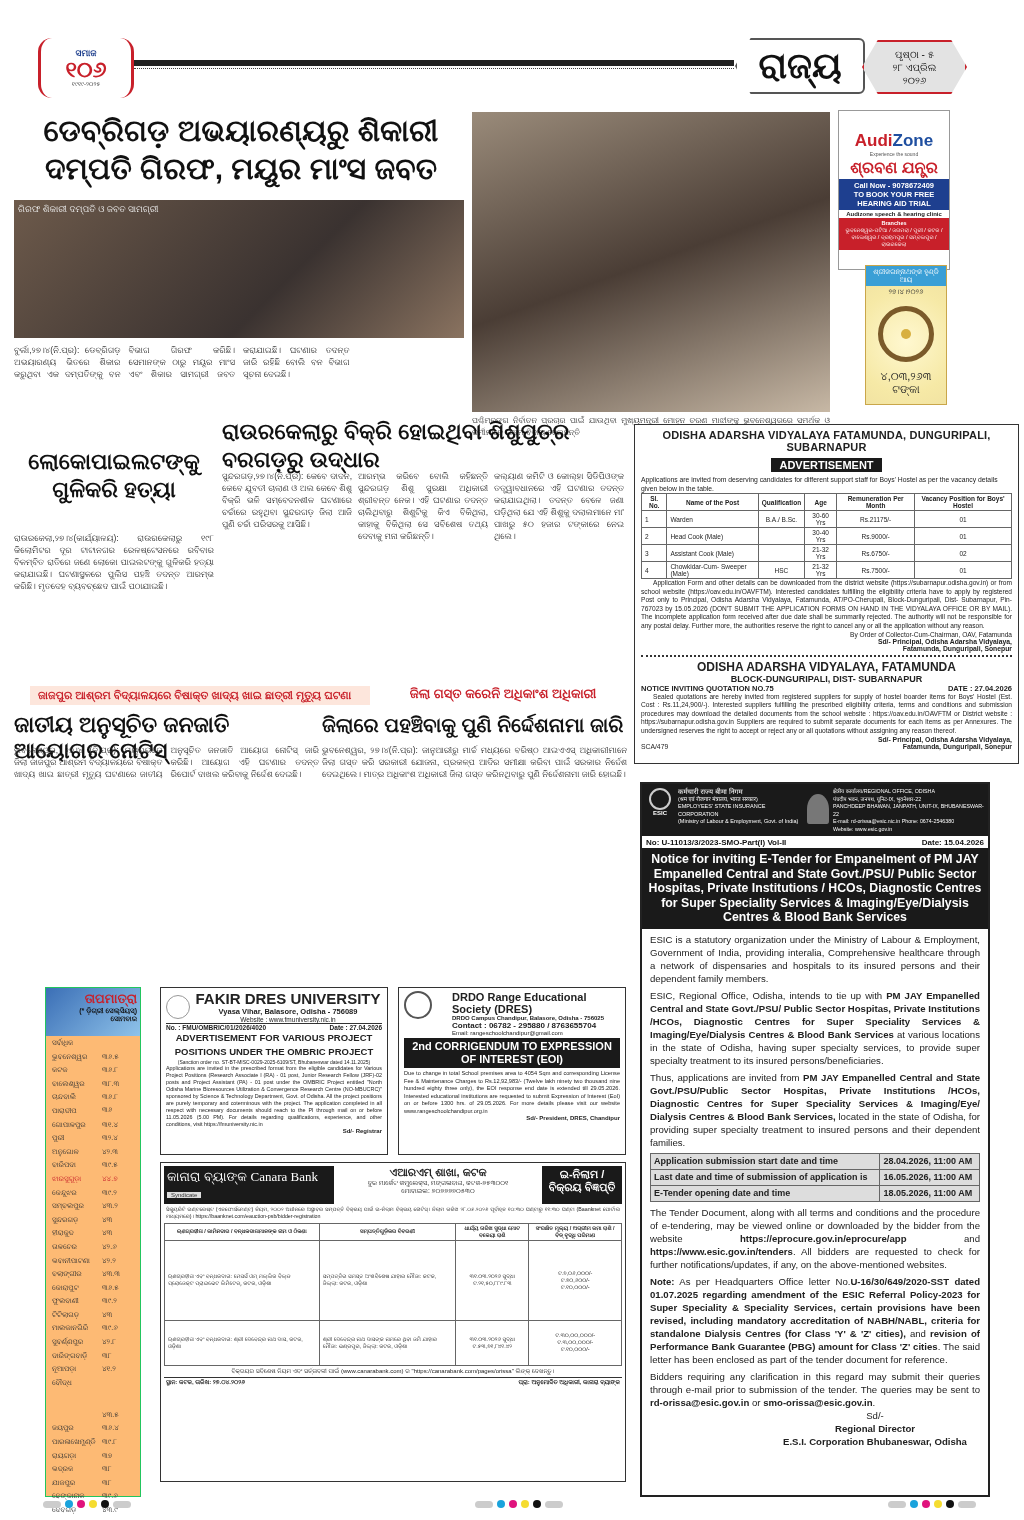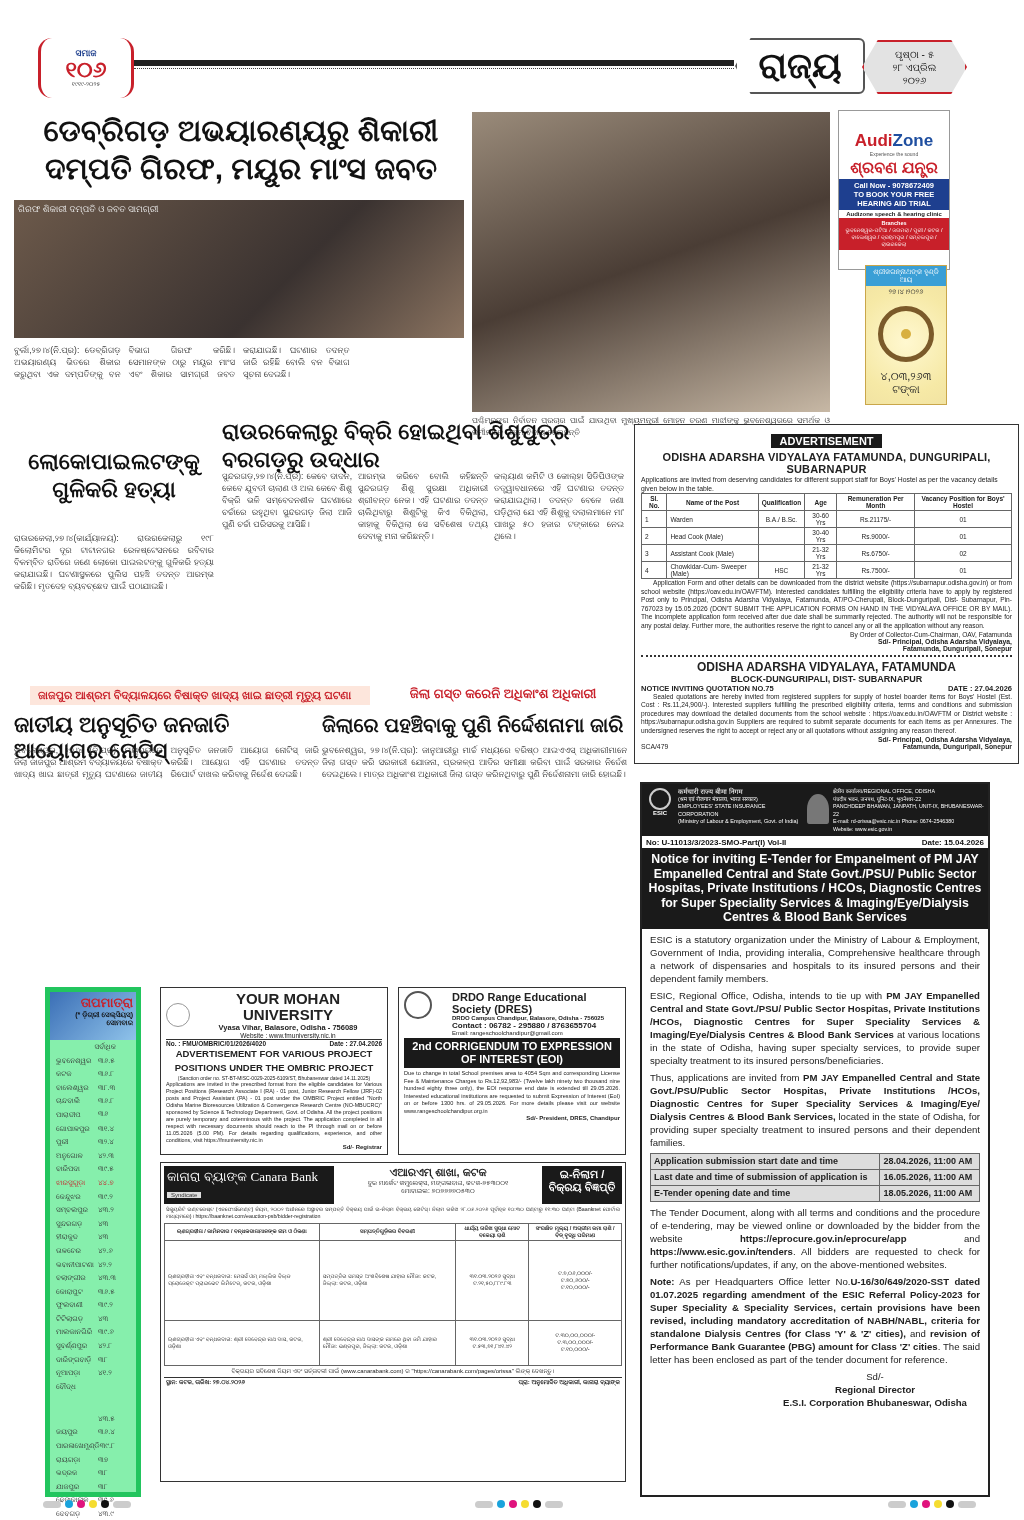--- a/index.html
+++ b/index.html
@@ -34,21 +34,21 @@
 .hdl{font-weight:bold;color:#111}
 .box{border:1px solid #333;background:#fff}
 .tbl{border-collapse:collapse;width:100%;font-size:6.5px}
 .tbl td,.tbl th{border:1px solid #666;padding:1px 3px;text-align:center}
 .tbl th{font-weight:bold}
 .tbl td.l{text-align:left}
 .esic-hdr{background:#1a1a1a;color:#fff}
 .esic-title{background:#1a1a1a;color:#fff;font-weight:bold;font-size:12.3px;line-height:14.5px;text-align:center;padding:4px}
 .esic-body{font-size:9.6px;line-height:13px;text-align:justify;padding:4px 8px;color:#222}
 .dates td{border:1px solid #666;background:#ddd;font-weight:bold;font-size:9px;padding:1px 3px}
-.temp-box{left:45px;top:987px;width:96px;height:510px;background:#86efac;border:5px solid #22c55e}
+.temp-box{left:45px;top:987px;width:96px;height:510px;background:#fdba74;border:1px solid #22c55e}
 .temp-hdr{background:linear-gradient(135deg,#3b6fb6,#8fc3ea);height:48px;text-align:right;padding:3px;font-size:9px;color:#c8202a;font-weight:bold}
 .temp-row{display:flex;justify-content:space-between;font-size:7.2px;line-height:13.6px;padding:0 6px;color:#333}
 .temp-row.hot{color:#c8202a}
 .dots{display:flex;gap:4px;align-items:center}
 .dots span{width:8px;height:8px;border-radius:50%}
 .dots .g{width:18px;height:7px;border-radius:4px;background:#ccc}
 .redbar{background:#fde6dc;color:#c8202a;font-size:12px;font-weight:bold;padding:3px 8px}
 .dark{background:#1a1a1a;color:#fff}
 </style>
 </head>
@@ -109,22 +109,22 @@
 <div class="abs redbar" style="left:30px;top:686px;width:340px;font-size:11px">ଜାଜପୁର ଆଶ୍ରମ ବିଦ୍ୟାଳୟରେ ବିଷାକ୍ତ ଖାଦ୍ୟ ଖାଇ ଛାତ୍ରୀ ମୃତ୍ୟୁ ଘଟଣା</div>
 <div class="abs" style="left:378px;top:686px;width:250px;font-size:13px;color:#c8202a;font-weight:bold;text-align:center">ଜିଲା ଗସ୍ତ କରେନି ଅଧିକାଂଶ ଅଧିକାରୀ</div>
 
 <div class="abs hdl" style="left:14px;top:712px;width:310px;font-size:22px;line-height:26px">ଜାତୀୟ ଅନୁସୂଚିତ ଜନଜାତି ଆୟୋଗର ନୋଟିସ୍</div>
 <div class="abs col-text" style="left:14px;top:744px;width:305px;height:200px;column-count:2;column-gap:8px;overflow:hidden">ଭୁବନେଶ୍ୱର, ୨୭।୪ (ନି.ପ୍ର): ମୟୂରଭଞ୍ଜ ଜିଲା ଜାଜପୁର ଆଶ୍ରମ ବିଦ୍ୟାଳୟରେ ବିଷାକ୍ତ ଖାଦ୍ୟ ଖାଇ ଛାତ୍ରୀ ମୃତ୍ୟୁ ଘଟଣାରେ ଜାତୀୟ ଅନୁସୂଚିତ ଜନଜାତି ଆୟୋଗ ନୋଟିସ୍ ଜାରି କରିଛି। ଆୟୋଗ ଏହି ଘଟଣାର ତଦନ୍ତ ରିପୋର୍ଟ ଦାଖଲ କରିବାକୁ ନିର୍ଦ୍ଦେଶ ଦେଇଛି।</div>
 
 <div class="abs hdl" style="left:322px;top:712px;width:308px;font-size:20px;line-height:26px">ଜିଲାରେ ପହଞ୍ଚିବାକୁ ପୁଣି ନିର୍ଦ୍ଦେଶନାମା ଜାରି</div>
 <div class="abs col-text" style="left:322px;top:744px;width:305px;height:200px;overflow:hidden">ଭୁବନେଶ୍ୱର, ୨୭।୪(ନି.ପ୍ର): ଜାନୁଆରୀରୁ ମାର୍ଚ୍ଚ ମଧ୍ୟରେ ବରିଷ୍ଠ ଆଇଏଏସ୍ ଅଧିକାରୀମାନେ ଜିଲା ଗସ୍ତ କରି ସରକାରୀ ଯୋଜନା, ପ୍ରକଳ୍ପ ଆଦିର ସମୀକ୍ଷା କରିବା ପାଇଁ ସରକାର ନିର୍ଦ୍ଦେଶ ଦେଇଥିଲେ। ମାତ୍ର ଅଧିକାଂଶ ଅଧିକାରୀ ଜିଲା ଗସ୍ତ କରିନଥିବାରୁ ପୁଣି ନିର୍ଦ୍ଦେଶନାମା ଜାରି ହୋଇଛି।</div>
 
 <div class="abs box" style="left:634px;top:424px;width:385px;height:340px;padding:4px 6px">
+  <div style="font-weight:bold;font-size:11px;text-align:center;letter-spacing:0.2px">ODISHA ADARSHA VIDYALAYA FATAMUNDA, DUNGURIPALI, SUBARNAPUR</div>
   <div style="text-align:center;margin:2px 0"><span class="dark" style="font-weight:bold;font-size:11px;padding:1px 8px">ADVERTISEMENT</span></div>
-  <div style="font-weight:bold;font-size:11px;text-align:center;letter-spacing:0.2px">ODISHA ADARSHA VIDYALAYA FATAMUNDA, DUNGURIPALI, SUBARNAPUR</div>
   <div style="font-size:6.8px;line-height:9px">Applications are invited from deserving candidates for different support staff for Boys' Hostel as per the vacancy details given below in the table.</div>
   <table class="tbl">
     <thead>
         <tr>
       <th>Sl. No.</th>
       <th>Name of the Post</th>
       <th>Qualification</th>
       <th>Age</th>
       <th>Remuneration Per Month</th>
       <th>Vacancy Position for Boys' Hostel</th>
@@ -225,35 +225,36 @@
             <td style="white-space:nowrap">16.05.2026, 11:00 AM</td>
           </tr>
       <tr>
             <td>E-Tender opening date and time</td>
             <td style="white-space:nowrap">18.05.2026, 11:00 AM</td>
           </tr>
     </tbody>
       </table>
     <p style="margin-bottom:4px"><span>The Tender Document, along with all terms and conditions and the procedure of e-tendering, may be viewed online or downloaded by the bidder from the website </span><b>https://eprocure.gov.in/eprocure/app</b><span> and </span><b>https://www.esic.gov.in/tenders</b><span>. All bidders are requested to check for further notifications/updates, if any, on the above-mentioned websites.</span></p>
     <p style="margin-bottom:4px"><b>Note:</b><span> As per Headquarters Office letter No.</span><b>U-16/30/649/2020-SST dated 01.07.2025 regarding amendment of the ESIC Referral Policy-2023 for Super Speciality &amp; Speciality Services, certain provisions have been revised, including mandatory accreditation of NABH/NABL, criteria for standalone Dialysis Centres (for Class 'Y' &amp; 'Z' cities),</b><span> and </span><b>revision of Performance Bank Guarantee (PBG) amount for Class 'Z' cities</b><span>. The said letter has been enclosed as part of the tender document for reference.</span></p>
+    <p><span>Bidders requiring any clarification in this regard may submit their queries through e-mail prior to submission of the tender. The queries may be sent to </span><b>rd-orissa@esic.gov.in</b><span> or </span><b>smo-orissa@esic.gov.in</b>.</p>
     <div style="text-align:center;margin-left:120px">
       <div>Sd/-</div>
       <div style="font-weight:bold">Regional Director</div>
       <div style="font-weight:bold">E.S.I. Corporation Bhubaneswar, Odisha</div>
     </div>
   </div>
 </div>
 
 <div class="abs temp-box">
   <div class="temp-hdr">
     <div style="font-size:13px">ତାପମାତ୍ରା</div>
     <div style="color:#111;font-size:7px">(* ଡ଼ିଗ୍ରୀ ସେଲ୍ସିୟସ୍)</div>
     <div style="color:#111;font-size:7px">ସୋମବାର</div>
   </div>
-  <div class="temp-row" style="justify-content:flex-end;padding-right:20px">
+  <div class="temp-row" style="justify-content:flex-start;padding-right:20px">
       <span>ସର୍ବାଧିକ</span>
     </div>
   <div id="temp-rows">
       <div class="temp-row">
         <span>ଭୁବନେଶ୍ୱର</span>
         <span style="width: 32px;">୩୬.୫</span>
       </div>
       <div class="temp-row">
         <span>କଟକ</span>
         <span style="width: 32px;">୩୬.୮</span>
@@ -390,21 +391,21 @@
         <span>ନବରଙ୍ଗପୁର</span>
         <span style="width: 32px;">୩୯.୪</span>
       </div>
     </div>
 </div>
 
 <div class="abs box" style="left:160px;top:987px;width:228px;height:168px;padding:3px 5px">
   <div style="display:flex;gap:4px;align-items:center">
     <div style="width:24px;height:24px;border-radius:50%;border:1px solid #999"></div>
     <div style="flex:1;text-align:center">
-      <div style="font-size:15px;font-weight:bold;line-height:16px">YOUR MOHAN UNIVERSITY</div>
+      <div style="font-size:15px;font-weight:bold;line-height:16px">FAKIR DRES UNIVERSITY</div>
       <div style="font-size:7.5px;font-weight:bold">Vyasa Vihar, Balasore, Odisha - 756089</div>
       <div style="font-size:6.5px">Website : www.fmuniversity.nic.in</div>
     </div>
   </div>
   <div style="display:flex;justify-content:space-between;font-size:6.5px;font-weight:bold;border-top:1px solid #333">
     <span>No. : FMU/OMBRIC/01/2026/4020</span>
       <span>Date : 27.04.2026</span>
   </div>
   <div style="font-weight:bold;font-size:9.5px;text-align:center;line-height:14px">ADVERTISEMENT FOR VARIOUS PROJECT POSITIONS UNDER THE OMBRIC PROJECT</div>
   <div style="font-size:5px;text-align:center">(Sanction order no. ST-BT-MISC-0029-2025-6109/ST, Bhubaneswar dated 14.11.2025)</div>

